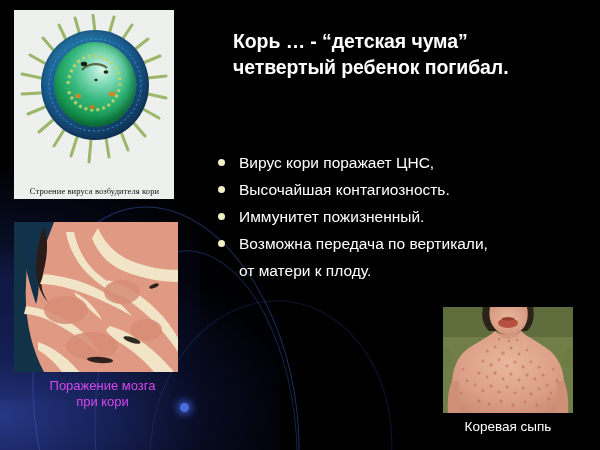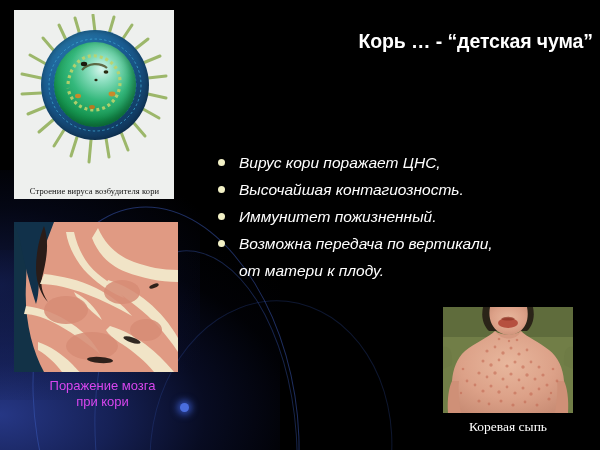--- a/index.html
+++ b/index.html
@@ -169,51 +169,49 @@
     left: 0; top: 0;
     width: 130px; height: 106px;
   }
   .child-caption {
     position: absolute;
     left: 428px; top: 419px;
     width: 160px;
     text-align: center;
     color: #ffffff;
     font-size: 13.5px;
-    font-family: Liberation Serif, serif;
+    font-family: Liberation Sans, sans-serif;
   }
 
   
   #title {
     position: absolute;
     left: 233px; top: 28px;
     width: 360px;
     color: #ffffff;
     font-size: 19.5px;
     font-weight: bold;
     line-height: 26px;
     letter-spacing: -0.1px;
-    text-align: right;
   }
   #title .tline { display: block; white-space: nowrap; }
 
   
   #bullets {
     position: absolute;
     left: 213px; top: 149px;
     width: 385px;
   }
   .bullet-item {
     position: relative;
     padding-left: 26px;
     color: #ffffff;
     font-size: 15.5px;
     line-height: 27px;
     margin: 0;
-    font-style: italic;
   }
   .bullet-dot {
     position: absolute;
     left: 5px; top: 10px;
     width: 7px; height: 7px;
     border-radius: 50%;
     background: #f2f1c6;
   }
   .bullet-text { display: block; }
 </style>
@@ -385,20 +383,21 @@
           <circle cx="114" cy="74" r="1.4"></circle>
           <circle cx="108" cy="86" r="1.2"></circle>
       </g>
       <path d="M52 24 C58 29, 72 29, 78 24 C74 34, 58 34, 52 24 Z" fill="#cf9077" opacity="0.6"></path>
     </svg>
   </div>
   <div class="child-caption">Коревая сыпь</div>
 
   <div id="title">
     <span class="tline">Корь … -  “детская чума”</span>
+    <span class="tline">четвертый ребенок погибал.</span>
   </div>
 
   <div id="bullets">
     <div class="bullet-item">
       <span class="bullet-dot"></span>
       <span class="bullet-text">Вирус кори поражает ЦНС,</span>
     </div>
     <div class="bullet-item">
       <span class="bullet-dot"></span>
       <span class="bullet-text">Высочайшая контагиозность.</span>

